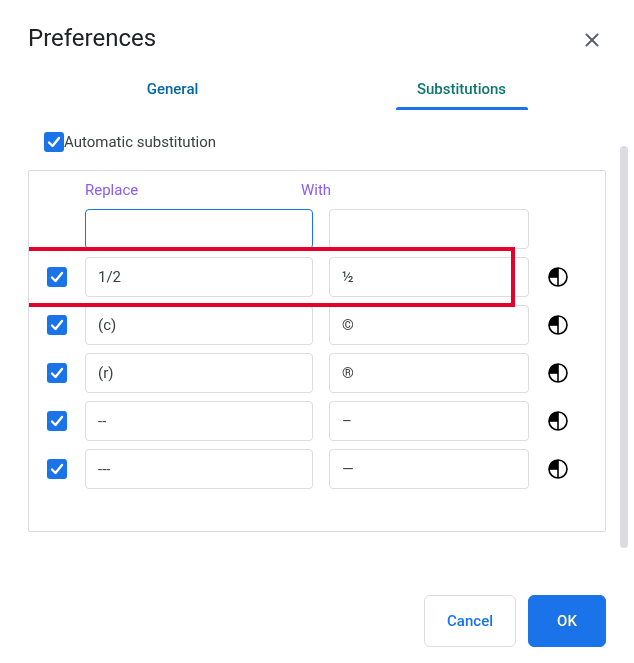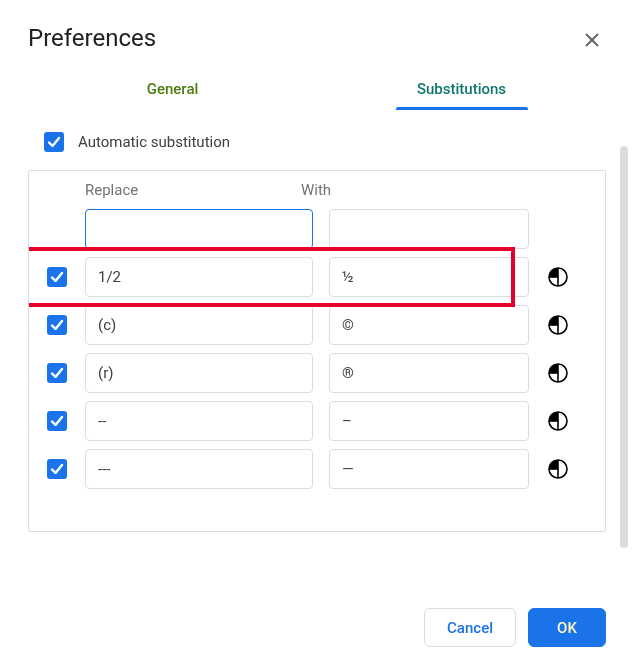--- a/index.html
+++ b/index.html
@@ -41,21 +41,21 @@
   .close-x svg { width: 14px; height: 14px; stroke: #5f6368; stroke-width: 2; }
   .tabs {
     display: flex;
     width: 100%;
   }
   .tab {
     flex: 1;
     text-align: center;
     font-size: 15px;
     font-weight: 500;
-    color: #4d7c0f;
+    color: #0369a1;
     padding: 10px 0 12px 0;
     cursor: pointer;
     position: relative;
   }
   .tab.active {
     color: #0f766e;
   }
   .tab.active::after {
     content: "";
     position: absolute;
@@ -68,21 +68,20 @@
     border-radius: 2px 2px 0 0;
   }
   .content-area {
     position: relative;
     margin-top: 22px;
     height: 426px;
   }
   .auto-sub-row {
     display: flex;
     align-items: center;
-    gap: 14px;
     padding-left: 16px;
     margin-bottom: 18px;
   }
   .chk {
     width: 20px; height: 20px;
     border-radius: 3px;
     display: flex; align-items: center; justify-content: center;
     cursor: pointer;
     flex-shrink: 0;
   }
@@ -100,21 +99,21 @@
     overflow: hidden;
     padding: 10px 14px 0 14px;
   }
   .headers {
     display: flex;
     padding-left: 42px;
     margin-bottom: 6px;
   }
   .hcell {
     font-size: 15px;
-    color: #737373;
+    color: #8b5cf6;
     font-weight: 400;
   }
   .hcell.replace { width: 216px; }
   .hcell.with { }
   .rows { }
   .row {
     display: flex;
     align-items: center;
     padding: 4px 0;
     position: relative;
@@ -161,21 +160,21 @@
     border-radius: 4px;
   }
   .footer {
     position: absolute;
     right: 28px;
     bottom: 16px;
     display: flex;
     gap: 12px;
   }
   .btn {
-    height: 39px;
+    height: 52px;
     min-width: 78px;
     padding: 0 22px;
     font-size: 15px;
     font-weight: 500;
     border-radius: 6px;
     cursor: pointer;
     display: flex;
     align-items: center;
     justify-content: center;
     font-family: inherit;

